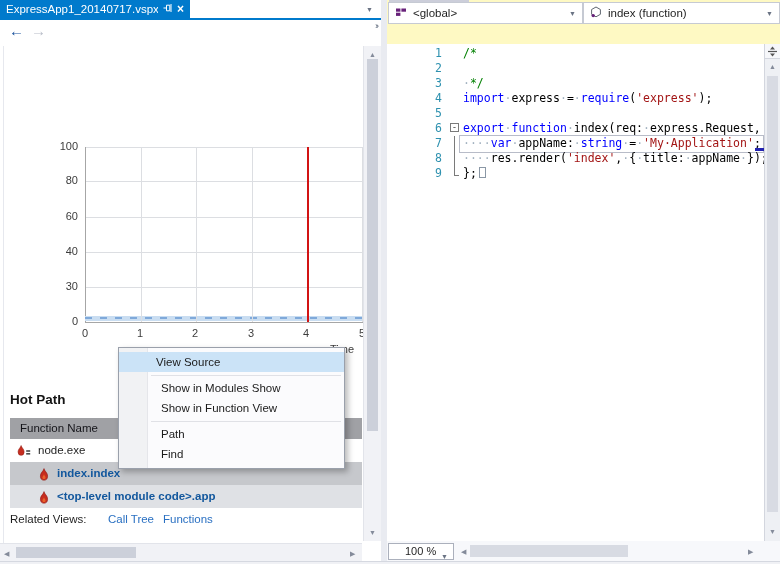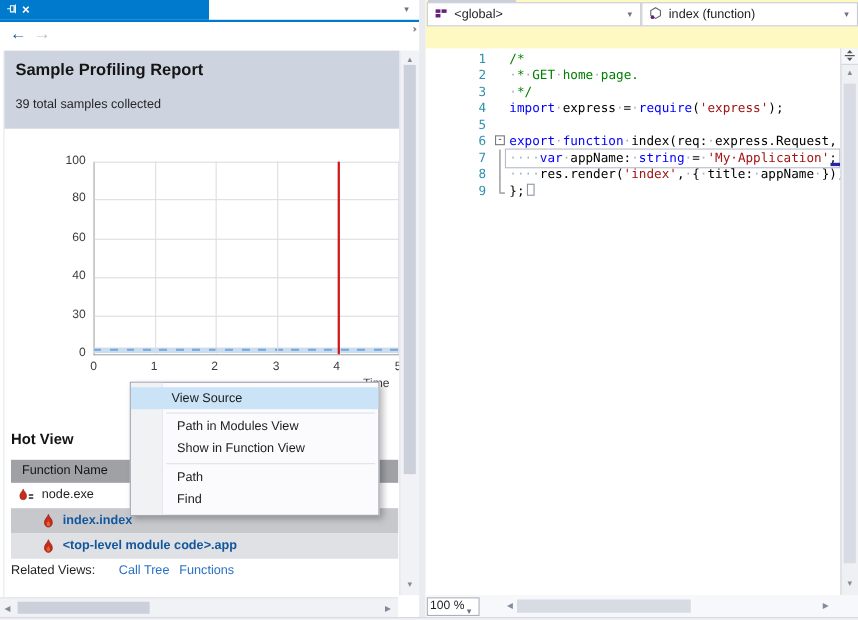--- a/index.html
+++ b/index.html
@@ -89,54 +89,51 @@
   .ol-end::after{content:"";position:absolute;left:4px;top:9px;width:5px;height:1px;background:#7a7a7a;}
   .ct{position:absolute;left:76px;}
   .tk-c{color:#008000;}.tk-k{color:#0000ff;}.tk-s{color:#a31515;}.tk-p{color:#000;margin-top:42px;}.tk-w{color:#a3b2c0;}
   .tk-g{display:inline-block;width:5px;height:9px;border:1px solid #8a97a5;margin-left:2px;vertical-align:-1px;}
   #cur-line{position:absolute;left:72px;top:91px;width:303px;height:16px;border:1px solid #b8bcc8;}
   #end-bar{position:absolute;left:368px;top:104px;width:9px;height:3px;background:#2323b0;}
 
   .rp-vsb{position:absolute;left:377px;top:44px;width:16px;height:497px;background:#eef0f4;border-left:1px solid #d3d6de;box-sizing:border-box;}
   .split-btn{position:absolute;left:0;top:0;width:15px;height:14px;background:#f6f7fa;border-bottom:1px solid #d3d6de;}
   .rp-bottom{position:absolute;left:0;top:541px;width:393px;height:20px;background:#f7f8fb;}
-  #zoom-combo{position:absolute;left:1px;top:2px;width:48px;height:17px;background:#fff;border:1px solid #abb0bc;box-sizing:border-box;
-              font-size:11px;line-height:15px;padding-left:2px;cursor:default;}
+  #zoom-combo{position:absolute;left:1px;top:2px;width:66px;height:17px;background:#fff;border:1px solid #abb0bc;box-sizing:border-box;
+              font-size:11px;line-height:15px;padding-left:16px;cursor:default;}
   #zoom-combo .caret{position:absolute;right:5px;top:5px;font-size:7px;color:#6a7384;}
 
   .win-bottom{position:absolute;left:0;top:561px;width:780px;height:3px;background:#f0f1f5;border-top:1px solid #d5d8e0;box-sizing:border-box;}
 </style>
 </head>
 <body>
 
 <div id="canvas">
 
   <div class="lp">
     <div class="lp-tab">
+      <span class="ttl">ExpressApp1_20140717.vspx</span>
       <span>
         <svg width="9" height="10" viewBox="0 0 9 10">
             <path d="M0.5 5 H3.5 M3.5 2.2 H6.8 V7.8 H3.5 Z M8 1 V9" stroke="#ffffff" stroke-width="1" fill="none"></path>
           </svg>
       </span>
       <span class="tab-close">×</span>
     </div>
     <span class="tb-caret">▼</span>
     <div class="lp-accent"></div>
 
     <div class="lp-toolbar">
       <span class="nav-back">←</span>
       <span class="nav-fwd">→</span>
       <span class="tb-overflow">››</span>
     </div>
     <div class="lp-edge"></div>
 
-    <div class="report-header">
-      <div class="report-title">Sample Profiling Report</div>
-      <div class="report-sub">39 total samples collected</div>
-    </div>
 
     <div id="ylabels">
         <div class="ytick" style="top: 168px;">0</div>
         <div class="ytick" style="top: 133px;">30</div>
         <div class="ytick" style="top: 98px;">40</div>
         <div class="ytick" style="top: 63px;">60</div>
         <div class="ytick" style="top: 27px;">80</div>
         <div class="ytick" style="top: -7px;">100</div>
       </div>
     <div id="plot">
@@ -158,21 +155,21 @@
     <div id="xlabels">
         <div class="xtick" style="left: -12px;">0</div>
         <div class="xtick" style="left: 43px;">1</div>
         <div class="xtick" style="left: 98px;">2</div>
         <div class="xtick" style="left: 154px;">3</div>
         <div class="xtick" style="left: 209px;">4</div>
         <div class="xtick" style="left: 265px;">5</div>
       </div>
     <div class="xaxis-name">Time</div>
 
-    <div class="hp-title">Hot View</div>
+    <div class="hp-title">Hot Path</div>
     <div id="related">
       <span class="rel-label">Related Views:</span>
       <span class="rel-link" style="left:108px;">Call Tree</span>
       <span class="rel-link" style="left:163px;">Functions</span>
     </div>
     <div id="hp-table">
       <div class="hp-header">Function Name</div>
       <div id="hp-rows">
           <div class="hp-row bg1">
             <span class="hp-icon" style="left: 6px;"><svg width="15" height="14" viewBox="0 0 15 14">
@@ -210,21 +207,21 @@
       <span class="sb-arrow" style="left:4px;top:6px;">◀</span>
       <div class="sb-thumb" style="left:16px;top:3px;width:120px;height:11px;"></div>
       <span class="sb-arrow" style="left:350px;top:6px;">▶</span>
     </div>
 
     <div id="ctx">
       <div class="ctx-gutter"></div>
       <div id="ctx-items">
           <div class="ctx-item hl">View Source</div>
           <div class="ctx-sep"></div>
-          <div class="ctx-item">Path in Modules View</div>
+          <div class="ctx-item">Show in Modules Show</div>
           <div class="ctx-item">Show in Function View</div>
           <div class="ctx-sep"></div>
           <div class="ctx-item">Path</div>
           <div class="ctx-item">Find</div>
         </div>
     </div>
   </div>
 
   <div class="divider"></div>
 
@@ -259,21 +256,21 @@
           </svg>
       </span>
       <span>index (function)</span>
       <span class="caret">▼</span>
     </div>
 
     <div id="editor">
       <div id="cur-line"></div>
       <div id="code-lines">
           <div class="cl" style="top: 2px;"><span class="ln">1</span><span class="ol"></span><span class="ct"><span class="tk-c">/*</span></span></div>
-          <div class="cl" style="top: 17px;"><span class="ln">2</span><span class="ol"></span><span class="ct"><span class="tk-w">·</span><span class="tk-c">*</span><span class="tk-w">·</span><span class="tk-c">GET</span><span class="tk-w">·</span><span class="tk-c">home</span><span class="tk-w">·</span><span class="tk-c">page.</span></span></div>
+          <div class="cl" style="top: 17px;"><span class="ln">2</span><span class="ol"></span></div>
           <div class="cl" style="top: 32px;"><span class="ln">3</span><span class="ol"></span><span class="ct"><span class="tk-w">·</span><span class="tk-c">*/</span></span></div>
           <div class="cl" style="top: 47px;"><span class="ln">4</span><span class="ol"></span><span class="ct"><span class="tk-k">import</span><span class="tk-w">·</span><span class="tk-p">express</span><span class="tk-w">·</span><span class="tk-p">=</span><span class="tk-w">·</span><span class="tk-k">require</span><span class="tk-p">(</span><span class="tk-s">'express'</span><span class="tk-p">);</span></span></div>
           <div class="cl" style="top: 62px;"><span class="ln">5</span><span class="ol"></span><span class="ct"></span></div>
           <div class="cl" style="top: 77px;"><span class="ln">6</span><span class="ol"><span class="ol-box">-</span></span><span class="ct"><span class="tk-k">export</span><span class="tk-w">·</span><span class="tk-k">function</span><span class="tk-w">·</span><span class="tk-p">index(req:</span><span class="tk-w">·</span><span class="tk-p">express.Request,</span></span></div>
           <div class="cl" style="top: 92px;"><span class="ln">7</span><span class="ol ol-line"></span><span class="ct"><span class="tk-w">····</span><span class="tk-k">var</span><span class="tk-w">·</span><span class="tk-p">appName:</span><span class="tk-w">·</span><span class="tk-k">string</span><span class="tk-w">·</span><span class="tk-p">=</span><span class="tk-w">·</span><span class="tk-s">'My·Application'</span><span class="tk-p">;</span></span></div>
           <div class="cl" style="top: 107px;"><span class="ln">8</span><span class="ol ol-line"></span><span class="ct"><span class="tk-w">····</span><span class="tk-p">res.render(</span><span class="tk-s">'index'</span><span class="tk-p">,</span><span class="tk-w">·</span><span class="tk-p">{</span><span class="tk-w">·</span><span class="tk-p">title:</span><span class="tk-w">·</span><span class="tk-p">appName</span><span class="tk-w">·</span><span class="tk-p">});</span></span></div>
           <div class="cl" style="top: 122px;"><span class="ln">9</span><span class="ol ol-end"></span><span class="ct"><span class="tk-p">};</span><span class="tk-g"></span></span></div>
         </div>
       <div id="end-bar"></div>
     </div>

